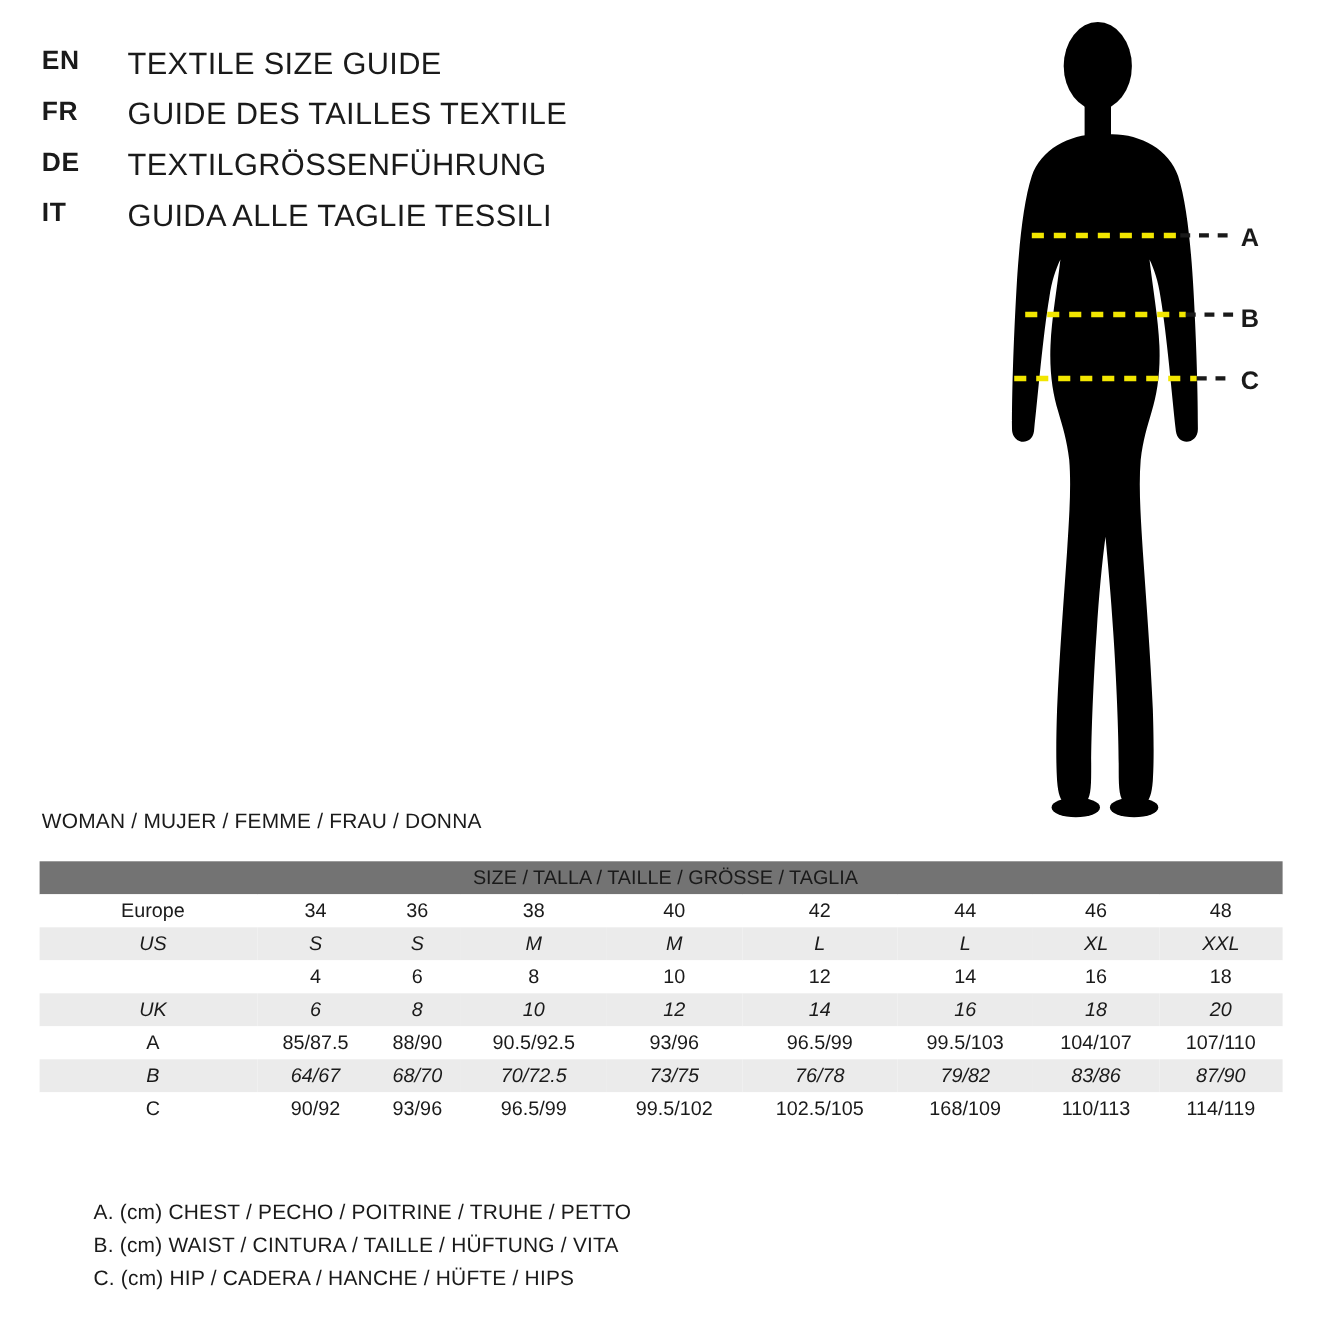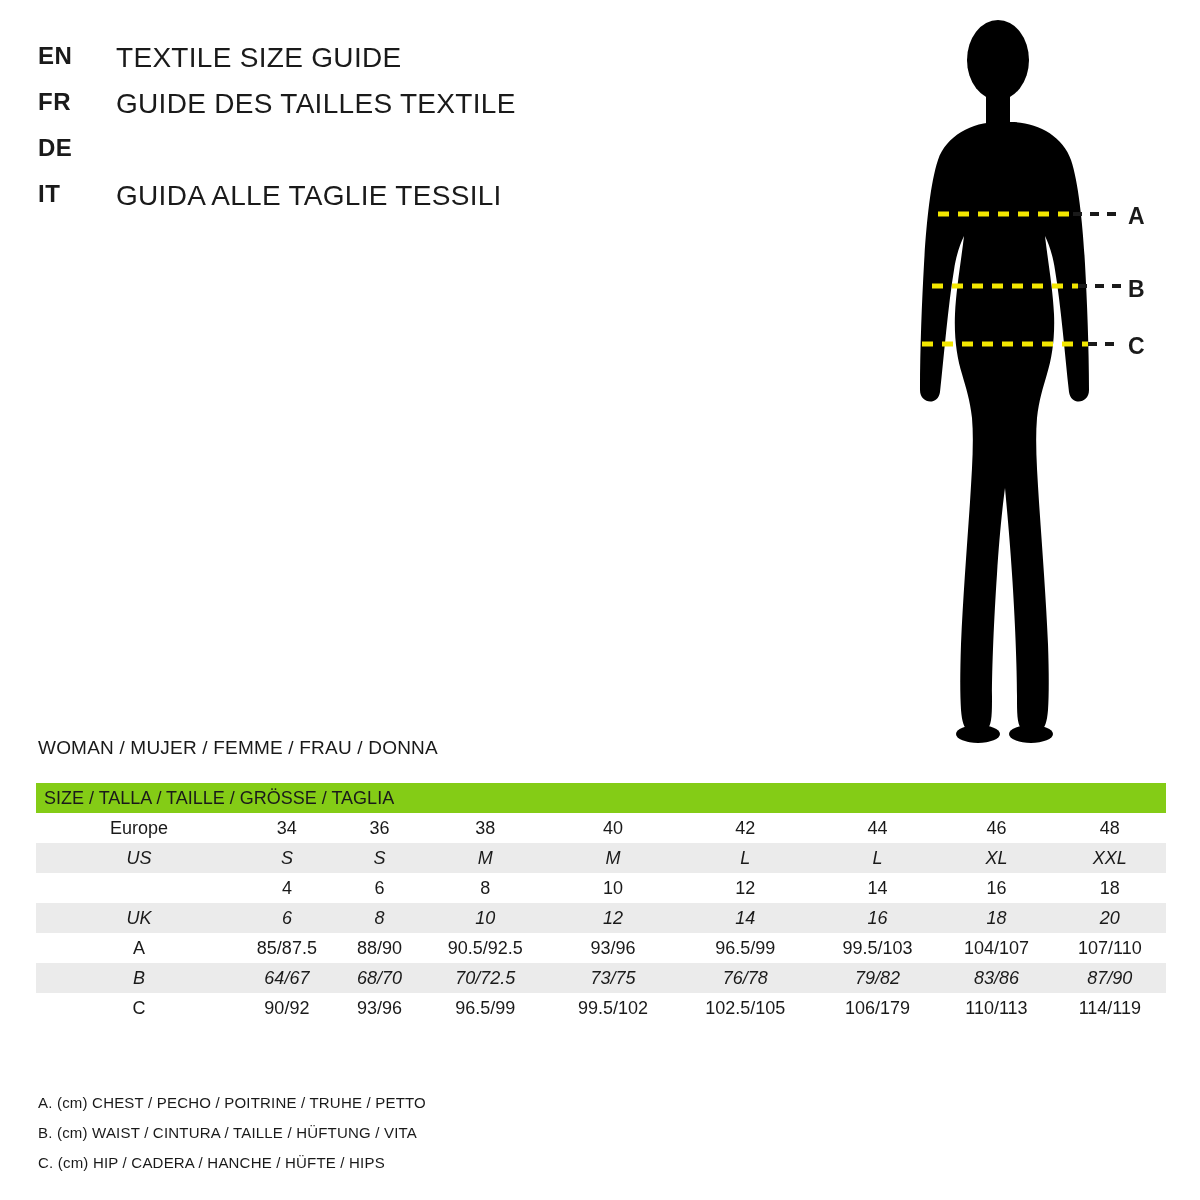--- a/index.html
+++ b/index.html
@@ -95,56 +95,58 @@
     font-weight: normal;
     color: #1a1a1a;
     vertical-align: middle;
   }
   .size-table .rowlabel {
     text-align: center;
     padding-left: 8px;
     width: 190px;
   }
   .hdr-row td {
-    background: #84cc16;
-    text-align: left;
+    background: #737373;
+    text-align: center;
     padding-left: 8px;
     font-size: 18px;
   }
   .row-shade td { background: #ebebeb; font-style: italic; }
   .row-plain td { background: #ffffff; }
 
   
   .footnotes {
     position: absolute;
     top: 1088px;
     left: 38px;
   }
   .footnote {
-    font-size: 15px;
+    font-size: 19px;
     line-height: 30px;
     letter-spacing: 0.2px;
+    margin-left: 47px;
   }
 </style>
 </head>
 <body>
 
 <div class="page">
 
   <div class="titles">
     <div class="title-row">
       <div class="title-lang">EN</div>
       <div class="title-text">TEXTILE SIZE GUIDE</div>
     </div>
     <div class="title-row">
       <div class="title-lang">FR</div>
       <div class="title-text">GUIDE DES TAILLES TEXTILE</div>
     </div>
     <div class="title-row">
       <div class="title-lang">DE</div>
+      <div class="title-text">TEXTILGRÖSSENFÜHRUNG</div>
     </div>
     <div class="title-row">
       <div class="title-lang">IT</div>
       <div class="title-text">GUIDA ALLE TAGLIE TESSILI</div>
     </div>
   </div>
 
   <div class="figure-wrap">
     <svg class="figure-svg" width="330" height="730" viewBox="0 0 330 730">
 
@@ -294,21 +296,21 @@
         <td>87/90</td>
       </tr>
 
       <tr class="row-plain">
         <td class="rowlabel">C</td>
         <td>90/92</td>
         <td>93/96</td>
         <td>96.5/99</td>
         <td>99.5/102</td>
         <td>102.5/105</td>
-        <td>106/179</td>
+        <td>168/109</td>
         <td>110/113</td>
         <td>114/119</td>
       </tr>
     </tbody>
   </table>
 
   <div class="footnotes">
     <div class="footnote">A. (cm) CHEST / PECHO / POITRINE / TRUHE / PETTO</div>
     <div class="footnote">B. (cm) WAIST / CINTURA / TAILLE / HÜFTUNG / VITA</div>
     <div class="footnote">C. (cm) HIP / CADERA / HANCHE / HÜFTE / HIPS</div>

